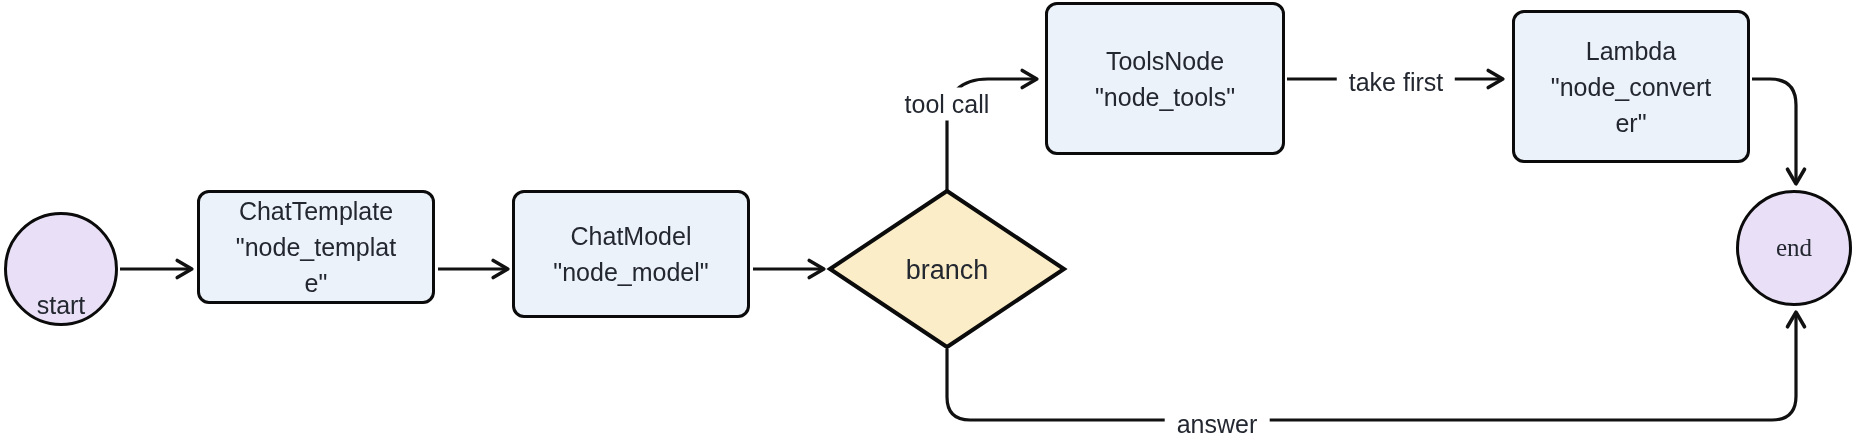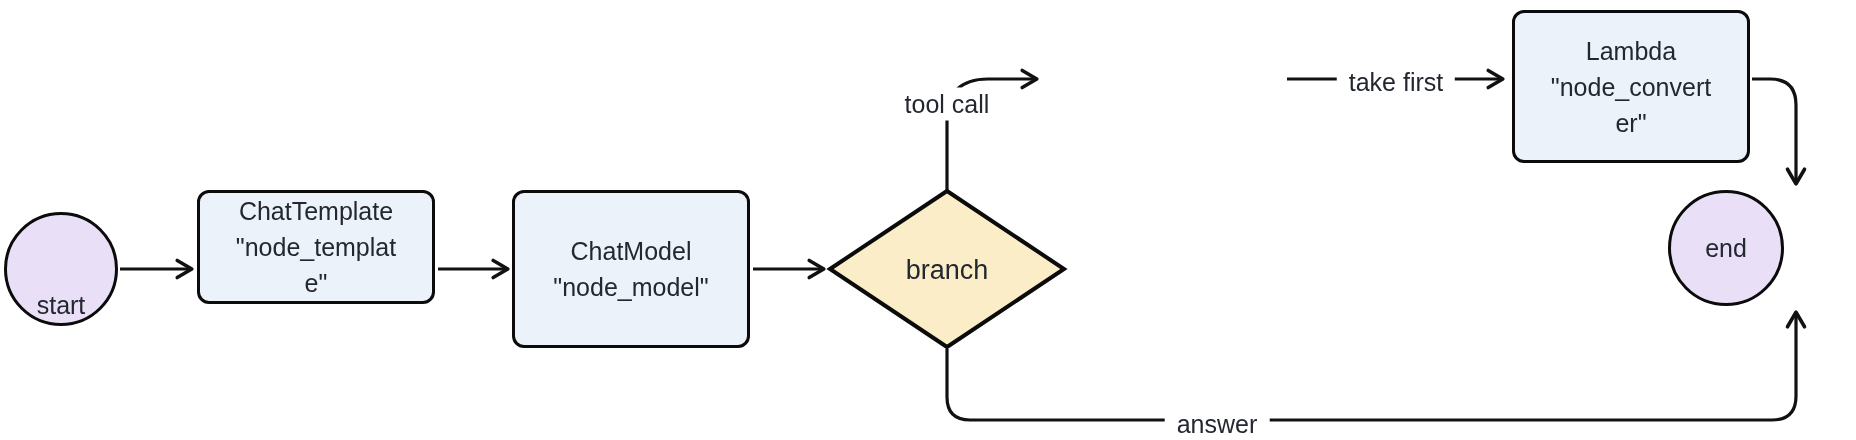--- a/index.html
+++ b/index.html
@@ -72,35 +72,39 @@
   <div class="node circle-node" style="left:4px;top:212px;width:114px;height:114px;justify-content:flex-end;">
     <span>start</span>
   </div>
 
   <div class="node box-node" style="left:197px;top:190px;width:238px;height:114px;">
     <span class="line">ChatTemplate</span>
     <span class="line">"node_templat</span>
     <span class="line">e"</span>
   </div>
 
-  <div class="node box-node" style="left:512px;top:190px;width:238px;height:158px;">
+  <div class="node box-node" style="left:512px;top:190px;width:238px;height:128px;">
     <span class="line">ChatModel</span>
     <span class="line">"node_model"</span>
   </div>
 
   <span class="diamond-label" style="left:947px;top:270px;">branch</span>
 
+  <div class="node box-node" style="left:1045px;top:2px;width:240px;height:153px;">
+    <span class="line">ToolsNode</span>
+    <span class="line">"node_tools"</span>
+  </div>
 
   <div class="node box-node" style="left:1512px;top:10px;width:238px;height:153px;">
     <span class="line">Lambda</span>
     <span class="line">"node_convert</span>
     <span class="line">er"</span>
   </div>
 
-  <div class="node circle-node" style="left:1668px;top:190px;width:116px;height:116px;">
+  <div class="node circle-node" style="left:1736px;top:190px;width:116px;height:116px;font-family:Liberation Serif, serif;">
     <span>end</span>
   </div>
 
   <span class="edge-label" style="left:947px;top:104px;">tool call</span>
   <span class="edge-label" style="left:1217px;top:424px;">answer</span>
   <span class="edge-label" style="left:1396px;top:82px;">take first</span>
 
 </div>
 
 </body></html>

